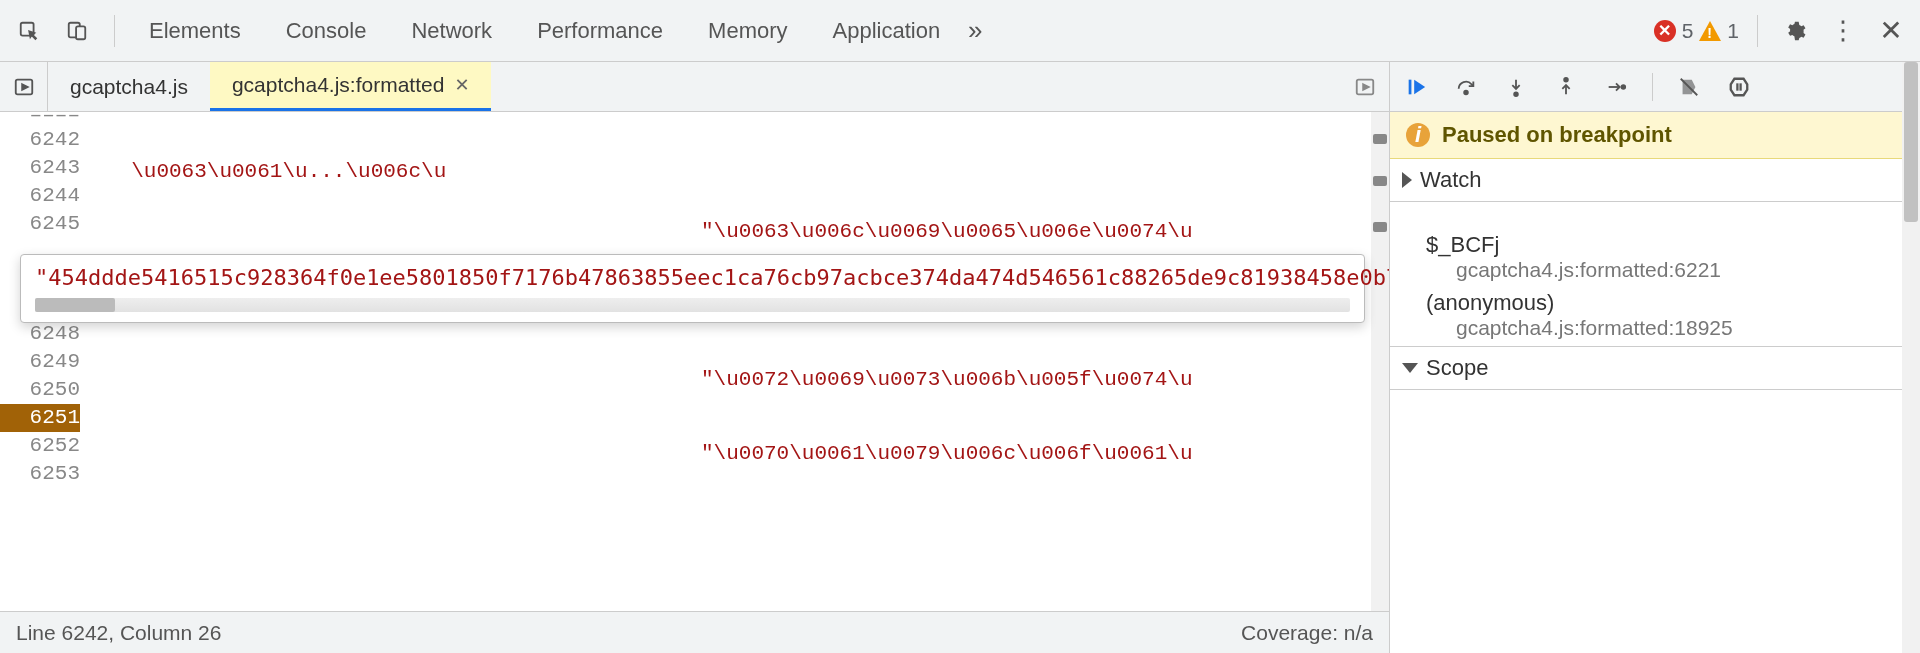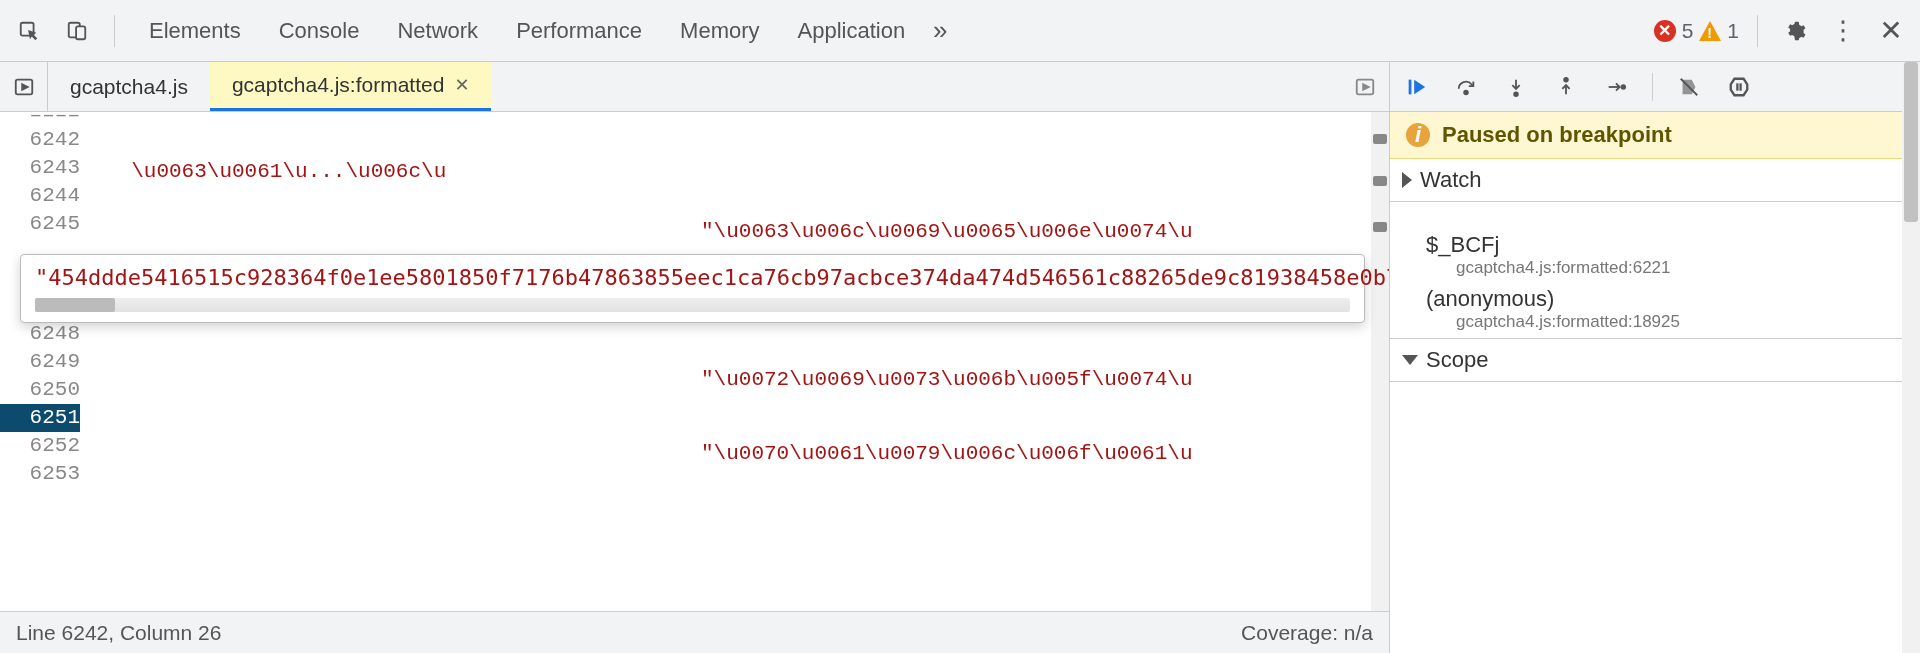--- a/index.html
+++ b/index.html
@@ -3,21 +3,21 @@
 <meta charset="utf-8">
 <style>
   * { box-sizing: border-box; margin: 0; padding: 0; }
   html, body { width: 1920px; height: 653px; font-family: "Segoe UI", Arial, sans-serif; background: #fff; color: #333; overflow: hidden; }
   .root { display: flex; flex-direction: column; width: 100%; height: 100%; }
 
   
   .topbar { display: flex; align-items: center; height: 62px; border-bottom: 1px solid #ccc; background: #f1f3f4; padding: 0 10px; gap: 10px; }
   .topbar .icon-btn { width: 38px; height: 38px; display: flex; align-items: center; justify-content: center; cursor: pointer; color: #555; }
   .topbar .divider { width: 1px; height: 32px; background: #ccc; margin: 0 8px; }
-  .tabs { display: flex; align-items: stretch; height: 100%; gap: 26px; margin-left: 10px; }
+  .tabs { display: flex; align-items: stretch; height: 100%; gap: 33px; margin-left: 10px; }
   .tab { display: flex; align-items: center; font-size: 22px; color: #555; cursor: pointer; padding: 0 6px; position: relative; }
   .tab.active { color: #1a73e8; }
   .tab.active::after { content: ""; position: absolute; bottom: 0; left: 0; right: 0; height: 3px; background: #1a73e8; }
   .spacer { flex: 1; }
   .err-badge { display: flex; align-items: center; gap: 6px; font-size: 21px; color: #5f6368;}
   .circ { width: 22px; height: 22px; border-radius: 50%; display: inline-flex; align-items: center; justify-content: center; color: #fff; font-size: 16px; font-weight: bold;}
   .circ.red { background:#d93025; }
   .tri { width: 0; height: 0; border-left: 11px solid transparent; border-right: 11px solid transparent; border-bottom: 20px solid #f29900; position: relative; display:inline-block;}
   .tri::after { content:"!"; position:absolute; top:4px; left:-3px; color:#fff; font-size:14px; font-weight:bold;}
 
@@ -30,21 +30,21 @@
   .file-tabs .icon-pane { width: 48px; height: 100%; display:flex; align-items:center; justify-content:center; color:#555; border-right:1px solid #ccc;}
   .file-tab { padding: 0 22px; height: 100%; display: flex; align-items: center; font-size: 21px; color:#333; cursor:pointer; gap:10px;}
   .file-tab.active { background:#fef9c3; border-bottom: 3px solid #1a73e8; }
   .file-tabs .spacer { flex:1; }
   .file-tabs .right-icon { width:48px; display:flex; align-items:center; justify-content:center; color:#888;}
 
   .code-wrap { position: relative; flex:1; overflow:hidden; }
   .code-area { display:flex; height:100%; font-family: Consolas, "Courier New", monospace; font-size: 21px; position:relative;}
   .gutter { width: 92px; background: #fff; color:#888; text-align:right; padding-right:12px; user-select:none;}
   .gutter .ln { height: 28px; line-height:28px; overflow:hidden;}
-  .gutter .ln.exec { background:#0c4a6e; color:#fff; position:relative;}
+  .gutter .ln.exec { background:#a16207; color:#fff; position:relative;}
   .gutter .ln.exec::after { content:""; position:absolute; right:-14px; top:0; width:0;height:0; border-top:14px solid transparent; border-bottom:14px solid transparent; border-left:14px solid #1a73e8;}
   .code { flex:1; overflow:hidden; white-space: pre; position:relative; padding-left: 14px;}
   .code .line { height:28px; line-height:28px;}
   .str  { color:#a31515; }
   .scroll-mark { position:absolute; right:0; top:0; width:18px; background:#f1f1f1; height:100%;}
   .scroll-mark .m { position:absolute; left:2px; right:2px; height:10px; background:#888; border-radius:2px;}
   
   .overlay-tooltip { position:absolute; left:20px; right:24px; background:#fff; border:1px solid #bbb; border-radius:4px; box-shadow:0 4px 12px rgba(0,0,0,0.18); padding:10px 14px; font-family:Consolas,monospace; font-size:22px; color:#a31515; z-index:50;}
   .overlay-tooltip .hscroll { height:14px; background:linear-gradient(#eee,#e2e2e2); margin-top:8px; position:relative; border-radius:2px;}
   .overlay-tooltip .hscroll .thumb { position:absolute; left:0; top:0; bottom:0; width:80px; background:#bbb; border-radius:2px;}
@@ -60,21 +60,21 @@
   .dbg-toolbar .sep { width:1px;height:28px;background:#ccc; margin:0 4px;}
   .paused-banner { display:flex; align-items:center; gap:12px; background:#fef7d1; border-bottom:1px solid #e8d97a; padding:10px 16px; font-size:22px; font-weight:600; color:#5f5500;}
   .paused-banner .i { width:24px; height:24px; border-radius:50%; background:#e8a33a; color:#fff; display:flex;align-items:center;justify-content:center; font-style:italic; font-weight:bold;}
   .section { border-bottom:1px solid #ccc;}
   .sec-head { display:flex; align-items:center; gap:8px; padding:8px 12px; font-size:22px; cursor:pointer;}
   .tri-r { display:inline-block; width:0;height:0;border-top:8px solid transparent;border-bottom:8px solid transparent;border-left:10px solid #555;}
   .tri-d { display:inline-block; width:0;height:0;border-left:8px solid transparent;border-right:8px solid transparent;border-top:10px solid #555;}
   .stack-list { padding: 2px 0;}
   .frame { padding:4px 8px 4px 36px; font-size:22px;}
   .frame .fn { color:#333;}
-  .frame .loc { color:#777; font-size:17px; padding-left:30px;}
+  .frame .loc { color:#777; font-size:21px; padding-left:30px;}
   .right-scroll { position:absolute; right:0; top:62px; bottom:0; width:18px; background:#f1f1f1;}
   .right-scroll .thumb { position:absolute; left:2px; right:2px; top:0; height:160px; background:#c1c1c1; border-radius:3px;}
 
   svg { width:22px; height:22px; }
   .close-x { font-size:18px; color:#666; cursor:pointer;}
 </style>
 </head>
 <body>
 <div class="root">
 

